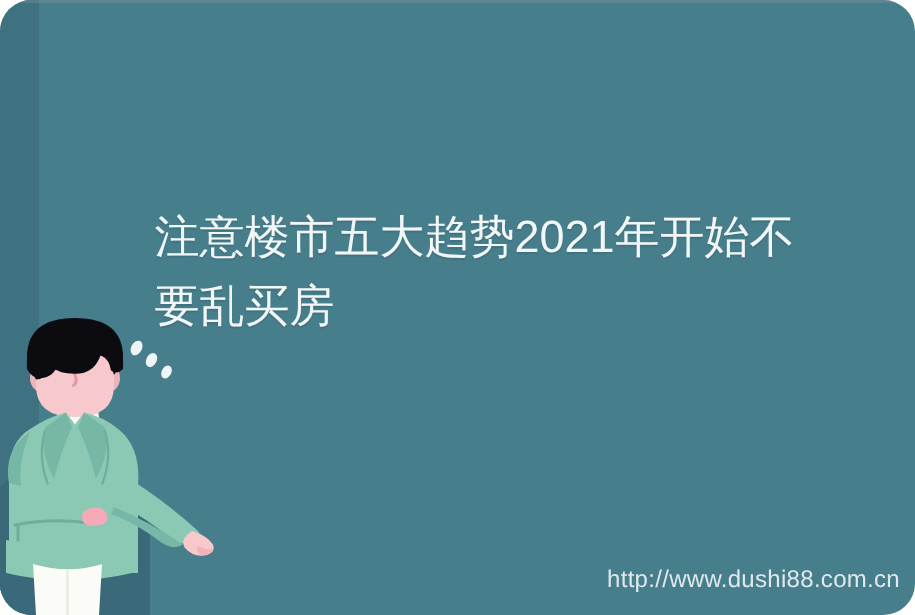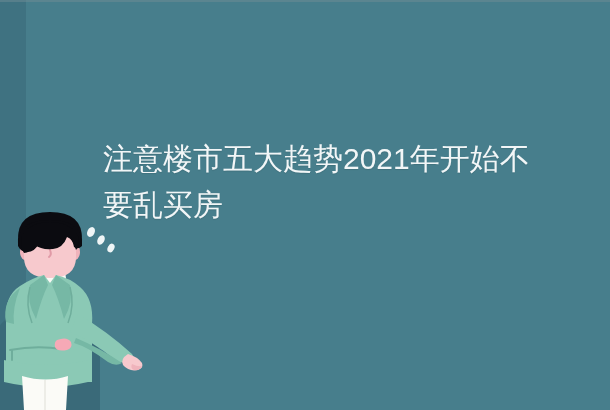--- a/index.html
+++ b/index.html
@@ -69,21 +69,21 @@
     height: 200px;
   }
   .illus svg { display: block; }
 
   
   .dots { position: absolute; left: 0; top: 210px; width: 200px; height: 200px; }
 </style>
 </head>
 <body>
 
-<div id="stage" style="background: rgb(71, 126, 140);">
+<div id="stage" style="background: rgb(71, 126, 140); border-radius: 21px;">
 
   <div class="left-shadow" style="background: rgb(63, 114, 129);"></div>
   <div class="top-edge" style="background: rgb(107, 139, 147);"></div>
 
   <div class="illus">
     <svg width="200" height="200" viewBox="0 0 200 200" xmlns="http://www.w3.org/2000/svg">
 
       <g>
         <ellipse cx="44" cy="150" rx="56" ry="56" fill="#3A6A79"></ellipse>
         <rect x="0" y="140" width="100" height="60" fill="#3A6A79"></rect>
@@ -150,14 +150,15 @@
   <div class="dots">
     <svg width="200" height="200" viewBox="0 0 200 200" xmlns="http://www.w3.org/2000/svg">
       <ellipse cx="91" cy="22" rx="3.6" ry="5.2" transform="rotate(28 91 22)" fill="#EFF5F6"></ellipse>
       <ellipse cx="101" cy="30" rx="3.4" ry="5.0" transform="rotate(28 101 30)" fill="#EFF5F6"></ellipse>
       <ellipse cx="111" cy="38" rx="3.2" ry="4.6" transform="rotate(28 111 38)" fill="#EFF5F6"></ellipse>
     </svg>
   </div>
 
   <div class="headline" style="color: rgb(242, 246, 247); font-size: 30px;">注意楼市五大趋势2021年开始不要乱买房</div>
 
+  <div class="watermark" style="color: rgb(230, 238, 240); font-size: 16px;">http://www.dushi88.com.cn</div>
 
 </div>
 
 </body></html>

